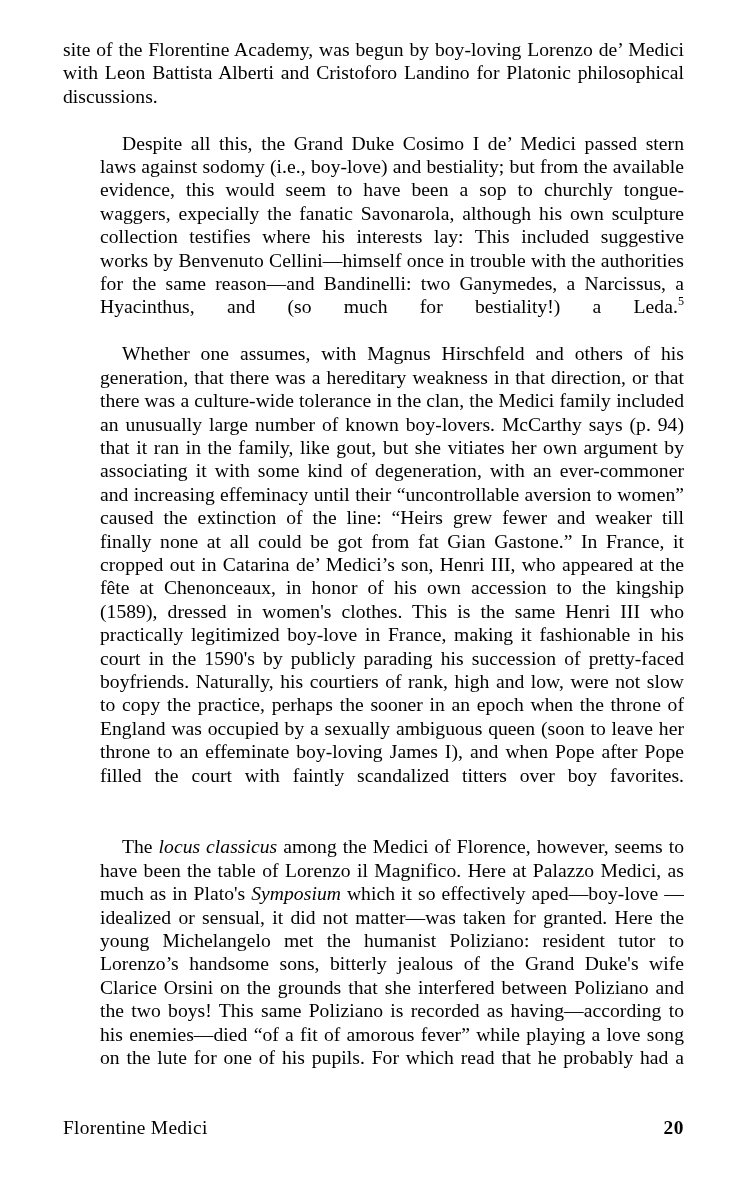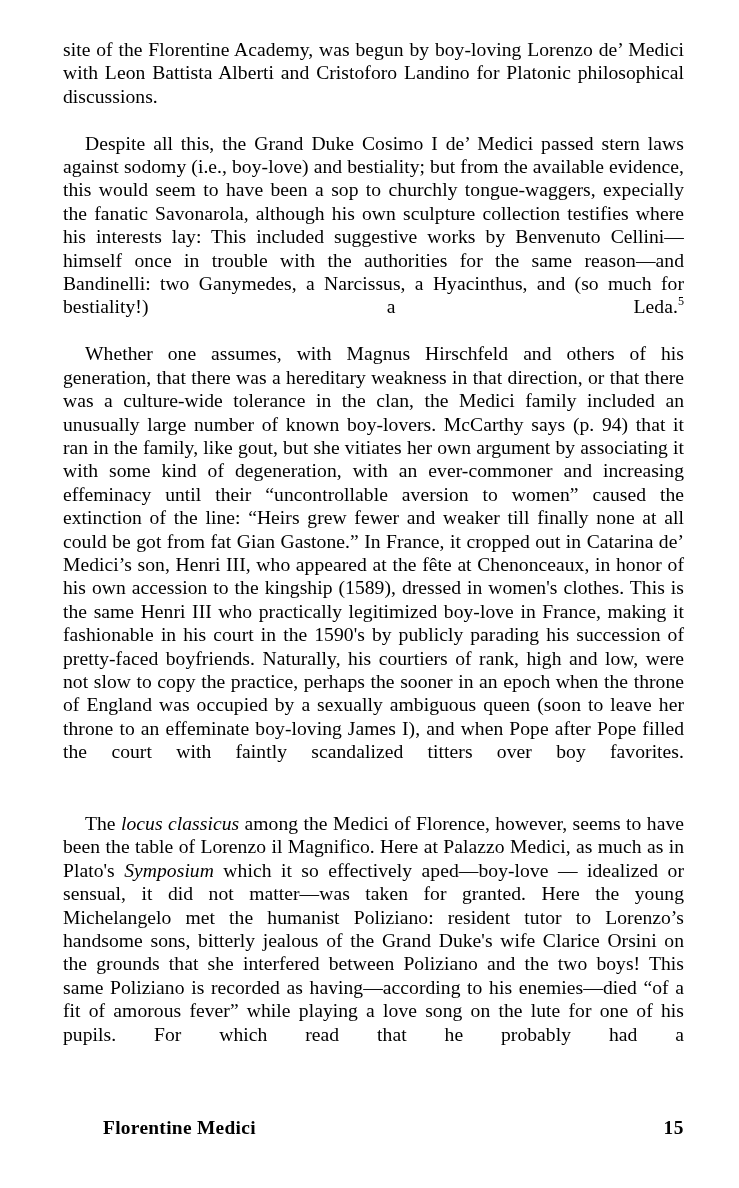--- a/index.html
+++ b/index.html
@@ -38,20 +38,21 @@
     line-height: 23.4px;
     text-align: justify;
     text-justify: inter-word;
     letter-spacing: 0.05px;
     word-spacing: 0.1px;
     -webkit-font-smoothing: none;
   }
 
   p.para.indent {
     text-indent: 22px;
+    margin-left: 37px;
   }
 
   p.para.gap-before {
     margin-top: 25px;
   }
 
   
   p.para::after {
     content: "";
     display: inline-block;
@@ -72,23 +73,22 @@
     left: 63px;
     top: 1117px;
     width: 621px;
     display: flex;
     align-items: baseline;
     justify-content: space-between;
   }
 
   #footer .running-head {
     font-size: 19.4px;
-    font-weight: bold;
+    font-weight: normal;
     letter-spacing: 0.3px;
-    margin-left: 40px;
   }
 
   #footer .page-number {
     font-size: 19.4px;
     font-weight: bold;
     letter-spacing: 0.5px;
   }
 </style>
 </head>
 <body>
@@ -102,16 +102,16 @@
     <p class="para indent"><span>Despite all this, the Grand Duke Cosimo I de’ Medici passed stern laws against sodomy (i.e., boy-love) and bestiality; but from the available evidence, this would seem to have been a sop to churchly tongue-waggers, expecially the fanatic Savonarola, although his own sculpture collection testifies where his interests lay: This included suggestive works by Benvenuto Cellini—himself once in trouble with the authorities for the same reason—and Bandinelli: two Ganymedes, a Narcissus, a Hyacinthus, and (so much for bestiality!) a Leda.</span><sup class="fn">5</sup></p>
 
     <p class="para indent">Whether one assumes, with Magnus Hirschfeld and others of his generation, that there was a hereditary weakness in that direction, or that there was a culture-wide tolerance in the clan, the Medici family included an unusually large number of known boy-lovers. McCarthy says (p. 94) that it ran in the family, like gout, but she vitiates her own argument by associating it with some kind of degeneration, with an ever-commoner and increasing effeminacy until their “uncontrollable aversion to women” caused the extinction of the line: “Heirs grew fewer and weaker till finally none at all could be got from fat Gian Gastone.” In France, it cropped out in Catarina de’ Medici’s son, Henri III, who appeared at the fête at Chenonceaux, in honor of his own accession to the kingship (1589), dressed in women's clothes. This is the same Henri III who practically legitimized boy-love in France, making it fashionable in his court in the 1590's by publicly parading his succession of pretty-faced boyfriends. Naturally, his courtiers of rank, high and low, were not slow to copy the practice, perhaps the sooner in an epoch when the throne of England was occupied by a sexually ambiguous queen (soon to leave her throne to an effeminate boy-loving James I), and when Pope after Pope filled the court with faintly scandalized titters over boy favorites.</p>
 
     <p class="para indent gap-before"><span>The </span><em class="it">locus classicus</em><span> among the Medici of Florence, however, seems to have been the table of Lorenzo il Magnifico. Here at Palazzo Medici, as much as in Plato's </span><em class="it">Symposium</em><span> which it so effectively aped—boy-love — idealized or sensual, it did not matter—was taken for granted. Here the young Michelangelo met the humanist Poliziano: resident tutor to Lorenzo’s handsome sons, bitterly jealous of the Grand Duke's wife Clarice Orsini on the grounds that she interfered between Poliziano and the two boys! This same Poliziano is recorded as having—according to his enemies—died “of a fit of amorous fever” while playing a love song on the lute for one of his pupils. For which read that he probably had a</span></p>
 
   </div>
 
   <div id="footer">
     <div class="running-head">Florentine Medici</div>
-    <div class="page-number">15</div>
+    <div class="page-number">20</div>
   </div>
 
 </div>
 
 </body></html>

